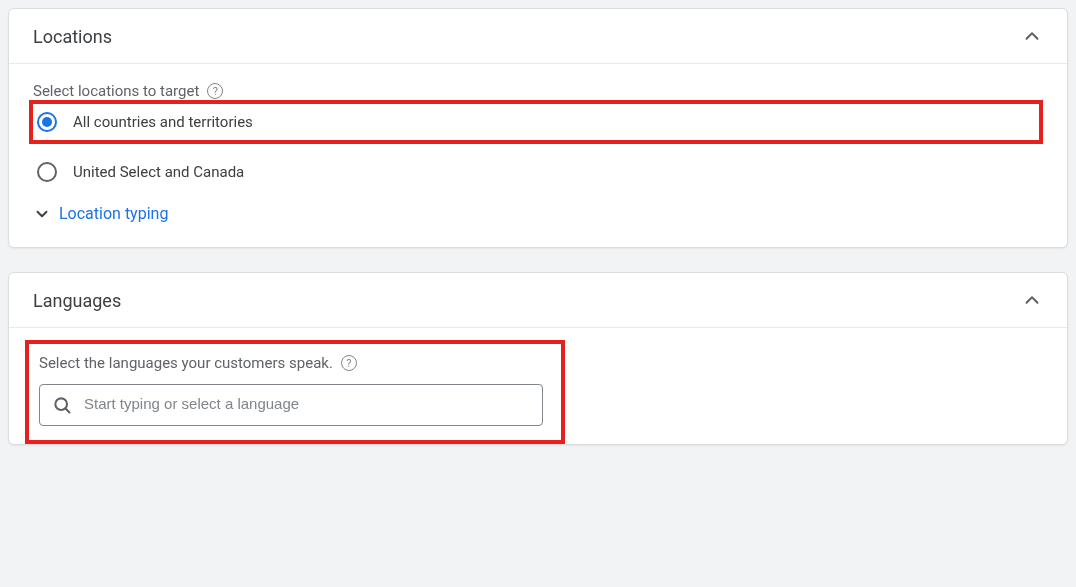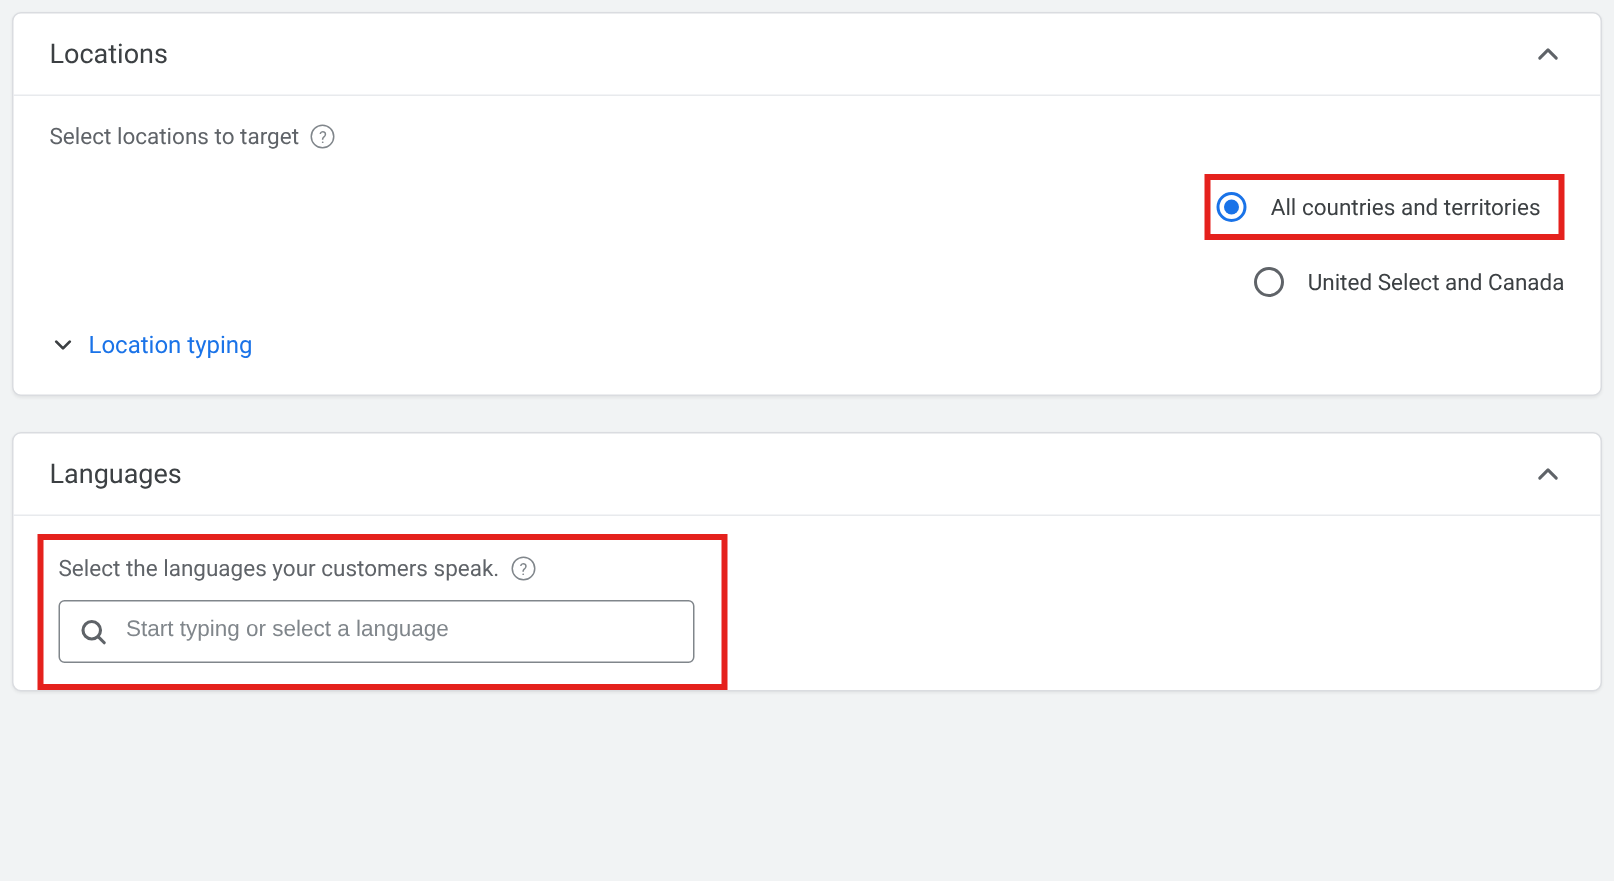--- a/index.html
+++ b/index.html
@@ -36,41 +36,39 @@
     }
     .card-body {
       padding: 18px 24px 24px 24px;
     }
     .subhead-row {
       display: flex;
       align-items: center;
       gap: 8px;
       color: #5f6368;
       font-size: 15px;
-      margin-bottom: 16px;
     }
     .help-icon {
       width: 16px;
       height: 16px;
       border: 1.5px solid #80868b;
       border-radius: 50%;
       display: inline-flex;
       align-items: center;
       justify-content: center;
       font-size: 11px;
       color: #80868b;
       cursor: pointer;
     }
     .radio-group {
       display: flex;
       flex-direction: column;
       gap: 18px;
       margin-bottom: 22px;
       margin-left: 4px;
-      align-items: flex-end;
     }
     .radio-option {
       display: flex;
       align-items: center;
       gap: 16px;
       cursor: pointer;
     }
     .radio-circle {
       width: 20px;
       height: 20px;
@@ -115,21 +113,21 @@
     .chevron svg {
       display: block;
     }
     .languages-body {
       padding: 0;
     }
     .languages-highlight {
       border: 4px solid #e5211d;
       margin: 12px 4px 0 16px;
       padding: 10px 18px 14px 10px;
-      width: 460px;
+      width: 540px;
     }
     .search-box {
       display: flex;
       align-items: flex-start;
       border: 1px solid #80868b;
       border-radius: 4px;
       padding: 10px 12px;
       margin-top: 12px;
       gap: 12px;
     }

